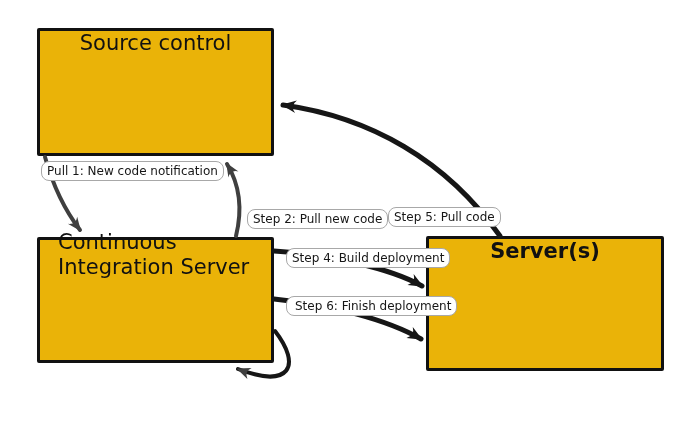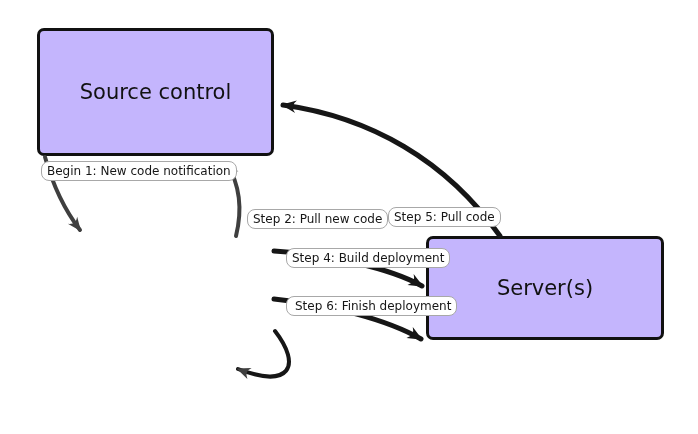--- a/index.html
+++ b/index.html
@@ -11,36 +11,35 @@
   .canvas {
     position: relative;
     width: 698px;
     height: 434px;
     background: #ffffff;
     overflow: hidden;
   }
   .node {
     position: absolute;
     box-sizing: border-box;
-    background: #c4b5fd;
+    background: #eab308;
     border: 3px solid #111111;
-    border-radius: 7px;
+    border-radius: 2px;
     display: flex;
-    align-items: center;
     justify-content: center;
     color: #111111;
     font-size: 21px;
     line-height: 1.18;
     z-index: 1;
   }
   .node-source  { left: 37px;  top: 28px;  width: 237px; height: 128px; }
   .node-ci      { left: 37px;  top: 237px; width: 237px; height: 126px;
                   justify-content: flex-start; padding-left: 18px; }
   .node-ci .node-text { max-width: 206px; text-align: left; margin-top: -10px; }
-  .node-servers { left: 426px; top: 236px; width: 238px; height: 104px; }
+  .node-servers { left: 426px; top: 236px; width: 238px; height: 135px; font-weight: bold; }
   .arrow-layer {
     position: absolute;
     left: 0; top: 0;
     width: 698px;
     height: 434px;
     z-index: 2;
     pointer-events: none;
   }
   .arrow-layer path.edge {
     fill: none;
@@ -68,20 +67,23 @@
 </style>
 </head>
 <body>
 
 <div class="canvas">
 
   <div class="node node-source">
     <span class="node-text">Source control</span>
   </div>
 
+  <div class="node node-ci">
+    <span class="node-text">Continuous Integration Server</span>
+  </div>
 
   <div class="node node-servers">
     <span class="node-text">Server(s)</span>
   </div>
 
   <svg class="arrow-layer" viewBox="0 0 698 434" xmlns="http://www.w3.org/2000/svg">
     <defs>
       <marker id="head-gray" viewBox="0 0 14 12" refX="12" refY="6" markerWidth="15" markerHeight="13" orient="auto" markerUnits="userSpaceOnUse">
         <path d="M0.5,0.5 Q6,6 0.5,11.5 L13.5,6 Z" fill="#3f3f3f"></path>
       </marker>
@@ -96,19 +98,19 @@
 
     <path class="edge" d="M275,331 C302,366 290,389 238,369" stroke-width="4" marker-end="url(#head-gray)" stroke="#161616"></path>
 
     <path class="edge" d="M274,251 C330,255 390,268 422,286" stroke-width="5" marker-end="url(#head-dark)" stroke="#161616"></path>
 
     <path class="edge" d="M500,236 C446,160 370,117 283,105" stroke-width="5" marker-end="url(#head-dark)" stroke="#161616"></path>
 
     <path class="edge" d="M274,299 C332,305 388,320 421,339" stroke-width="5" marker-end="url(#head-dark)" stroke="#161616"></path>
   </svg>
 
-  <div class="edge-label lbl-1">Begin 1: New code notification</div>
+  <div class="edge-label lbl-1">Pull 1: New code notification</div>
   <div class="edge-label lbl-2">Step 2: Pull new code</div>
   <div class="edge-label lbl-4">Step 4: Build deployment</div>
   <div class="edge-label lbl-5">Step 5: Pull code</div>
   <div class="edge-label lbl-6">Step 6: Finish deployment</div>
 
 </div>
 
 </body></html>

